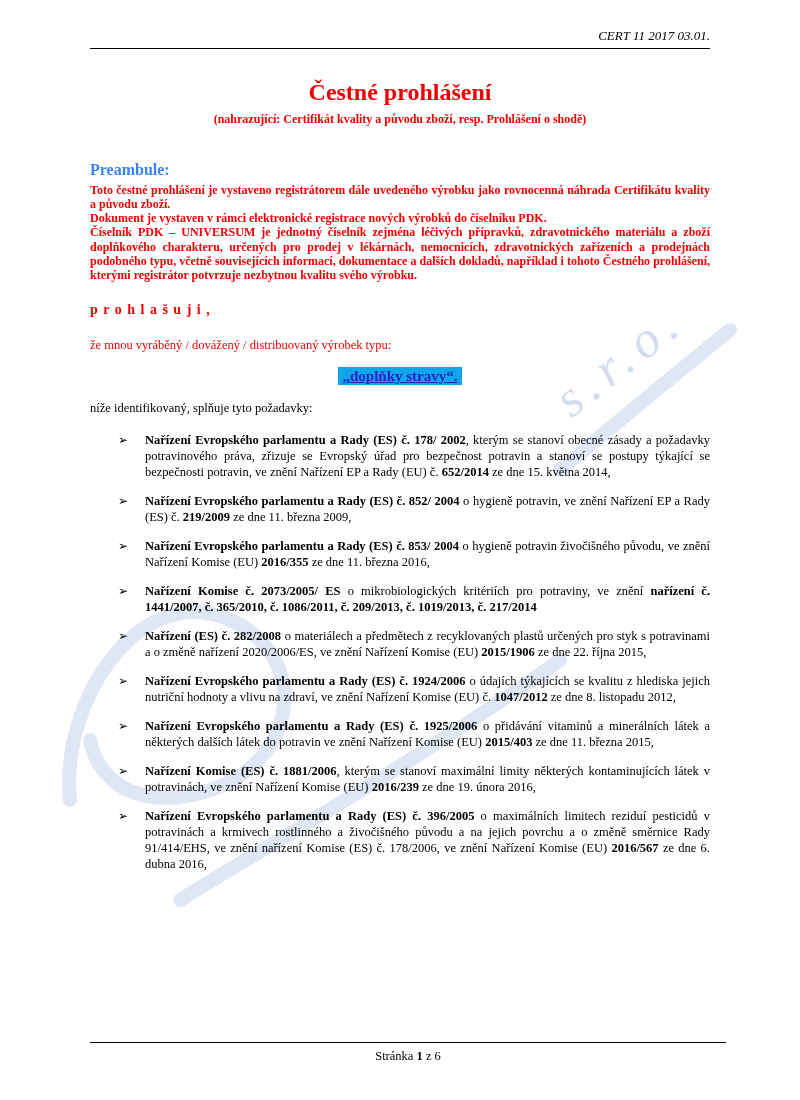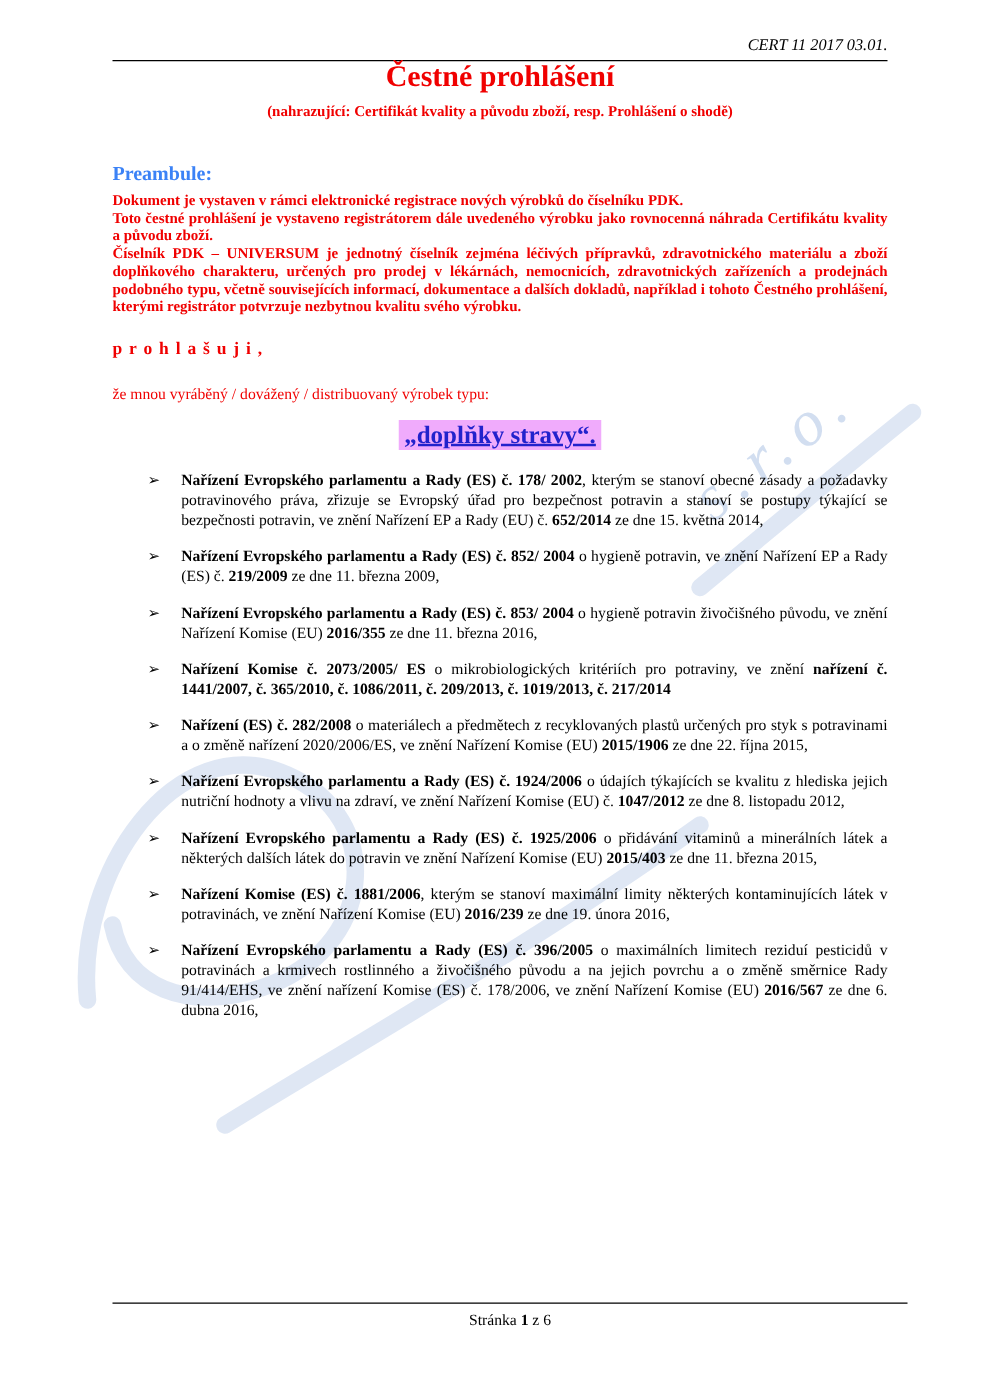--- a/index.html
+++ b/index.html
@@ -34,20 +34,21 @@
     padding:28px 90px 0 90px;
   }
   .doc-code {
     text-align:right;
     font-style:italic;
     font-size:13px;
     padding-bottom:4px;
   }
   .header-rule { border:none; border-top:1.5px solid #000; margin:0; }
   .doc-title {
+    margin-top:30px;
     text-align:center;
     color:#f00000;
     font-weight:bold;
     font-size:24px;
   }
   .doc-subtitle {
     margin-top:6px;
     text-align:center;
     color:#f00000;
     font-weight:bold;
@@ -81,24 +82,24 @@
     font-size:14px;
     letter-spacing:1px;
   }
   .product-line {
     margin-top:20px;
     color:#f00000;
     font-size:12.5px;
   }
   .product-type-wrap { margin-top:14px; text-align:center; }
   .product-type {
-    background:#f0abfc;
+    background:#0ea5e9;
     color:#2222cc;
     font-weight:bold;
-    font-size:20px;
+    font-size:15px;
     text-decoration:underline;
     padding:1px 4px;
   }
   .req-intro {
     margin-top:16px;
     font-size:12.5px;
   }
   .req-list { margin-top:16px; }
   .req-item {
     display:flex;
@@ -141,31 +142,32 @@
 
   <div class="content">
 
     <div class="doc-code">CERT 11 2017 03.01.</div>
     <hr class="header-rule">
 
     <div class="doc-title">Čestné prohlášení</div>
     <div class="doc-subtitle">(nahrazující: Certifikát kvality a původu zboží, resp. Prohlášení o shodě)</div>
 
     <div class="preamble-heading">Preambule:</div>
+    <div class="preamble-par">Toto čestné prohlášení je vystaveno registrátorem dále uvedeného výrobku jako rovnocenná náhrada Certifikátu kvality a původu zboží.</div>
     <div class="preamble-par">Dokument je vystaven v rámci elektronické registrace nových výrobků do číselníku PDK.</div>
-    <div class="preamble-par">Toto čestné prohlášení je vystaveno registrátorem dále uvedeného výrobku jako rovnocenná náhrada Certifikátu kvality a původu zboží.</div>
     <div class="preamble-par">Číselník PDK – UNIVERSUM je jednotný číselník zejména léčivých přípravků, zdravotnického materiálu a zboží doplňkového charakteru, určených pro prodej v lékárnách, nemocnicích, zdravotnických zařízeních a prodejnách podobného typu, včetně souvisejících informací, dokumentace a dalších dokladů, například i tohoto Čestného prohlášení, kterými registrátor potvrzuje nezbytnou kvalitu svého výrobku.</div>
 
     <div class="decl-verb">p r o h l a š u j i ,</div>
     <div class="product-line">že mnou vyráběný / dovážený  / distribuovaný výrobek typu:</div>
 
     <div class="product-type-wrap">
       <span class="product-type">„doplňky stravy“.</span>
     </div>
 
+    <div class="req-intro">níže identifikovaný, splňuje tyto požadavky:</div>
 
     <div class="req-list">
         <div class="req-item">
     <span class="req-bullet">➢</span>
     <span class="req-text"><b>Nařízení Evropského parlamentu a Rady (ES) č. 178/ 2002</b><span>, kterým se stanoví obecné zásady a požadavky potravinového práva, zřizuje se Evropský úřad pro bezpečnost potravin a stanoví se postupy týkající se bezpečnosti potravin, ve znění Nařízení EP a Rady (EU) č. </span><b>652/2014</b><span> ze dne 15. května 2014,</span></span>
   </div>
         <div class="req-item">
     <span class="req-bullet">➢</span>
     <span class="req-text"><b>Nařízení Evropského parlamentu a Rady (ES) č. 852/ 2004</b><span> o hygieně potravin, ve znění Nařízení EP a Rady (ES) č. </span><b>219/2009</b><span> ze dne 11. března 2009,</span></span>
   </div>

